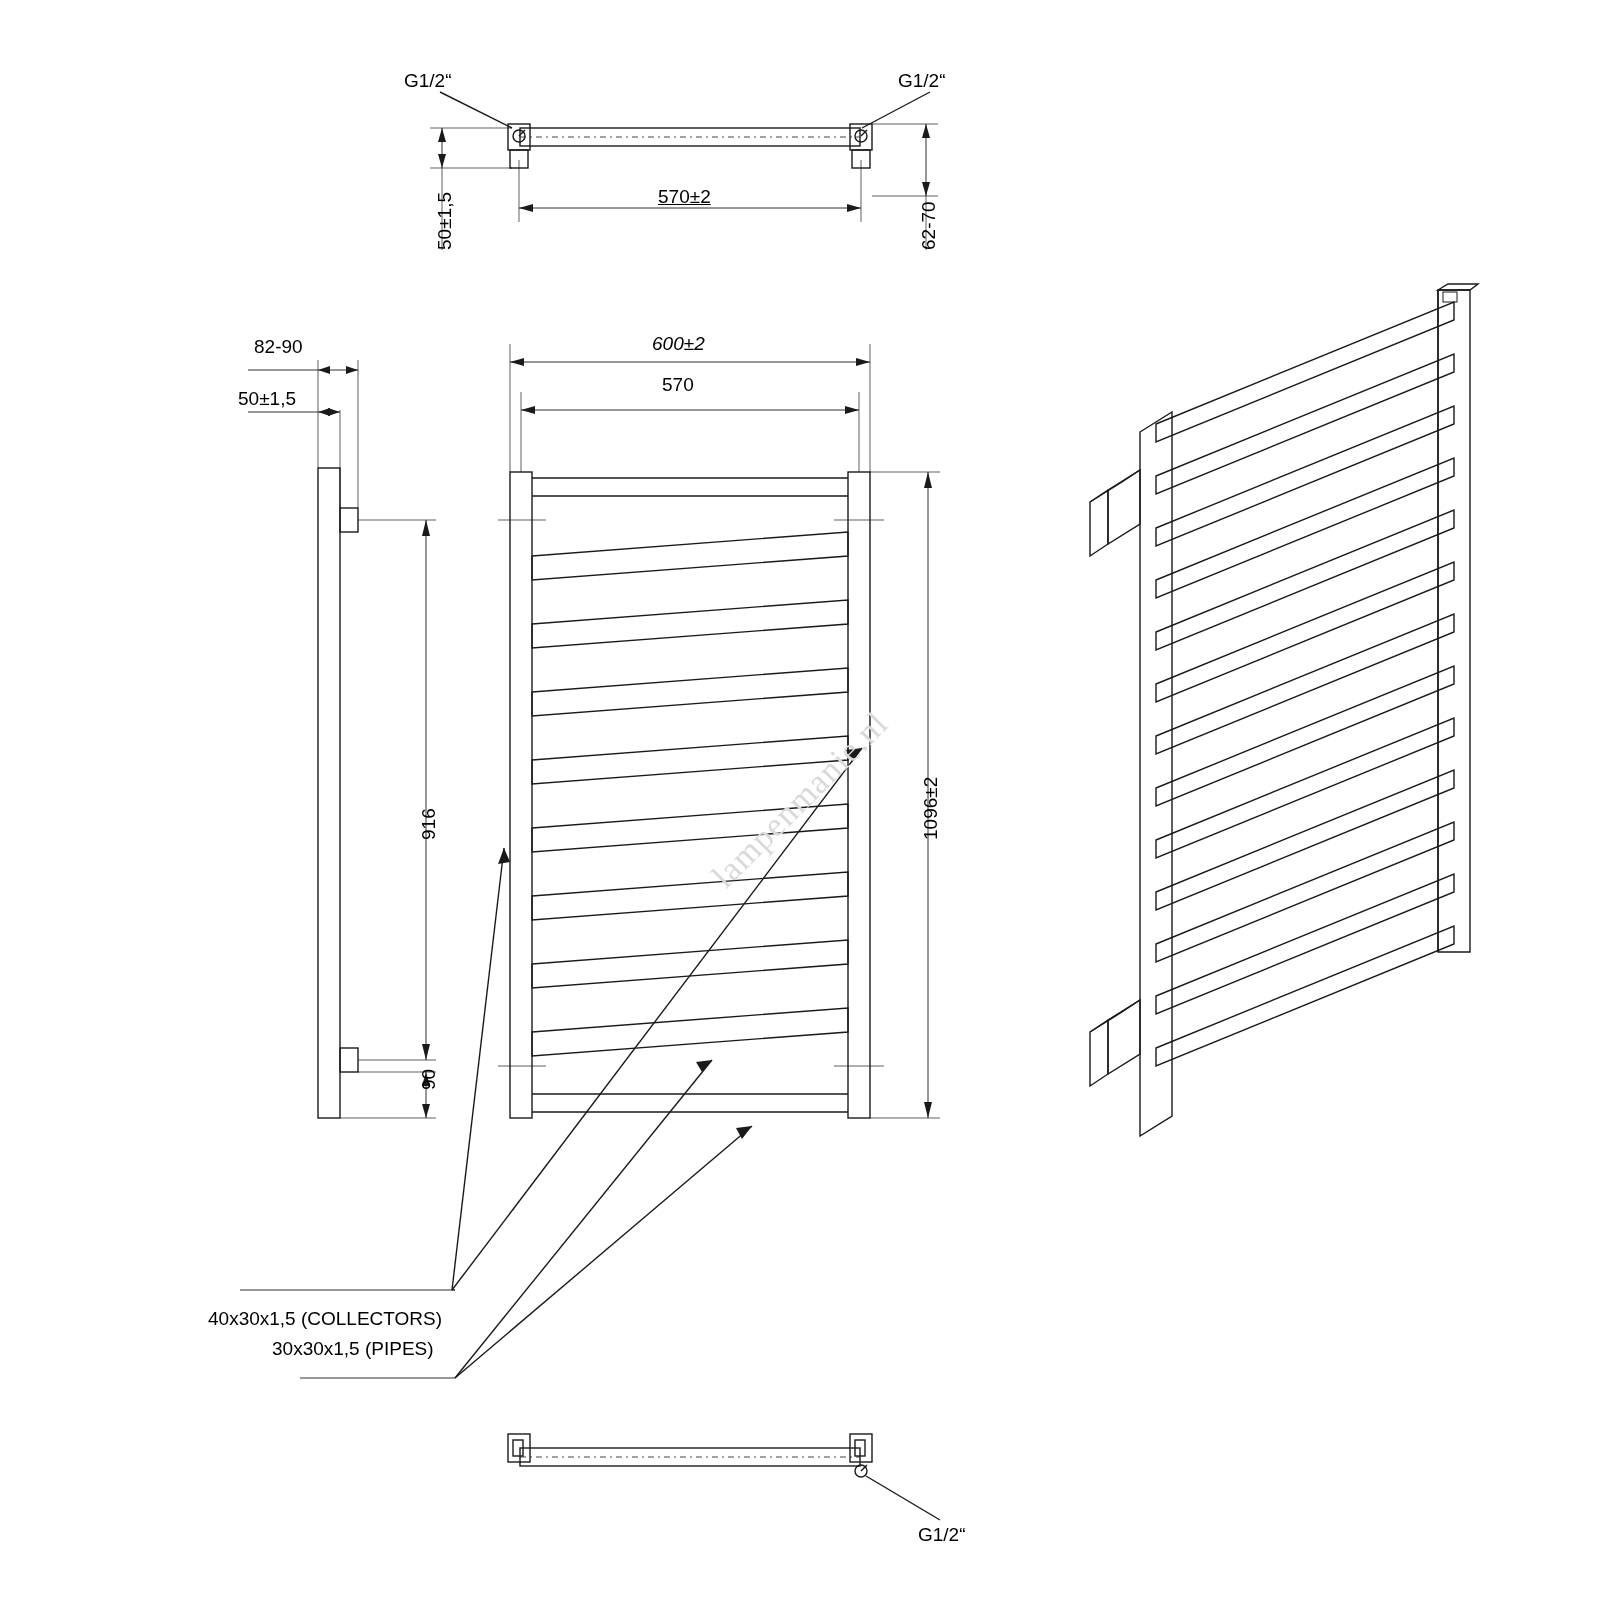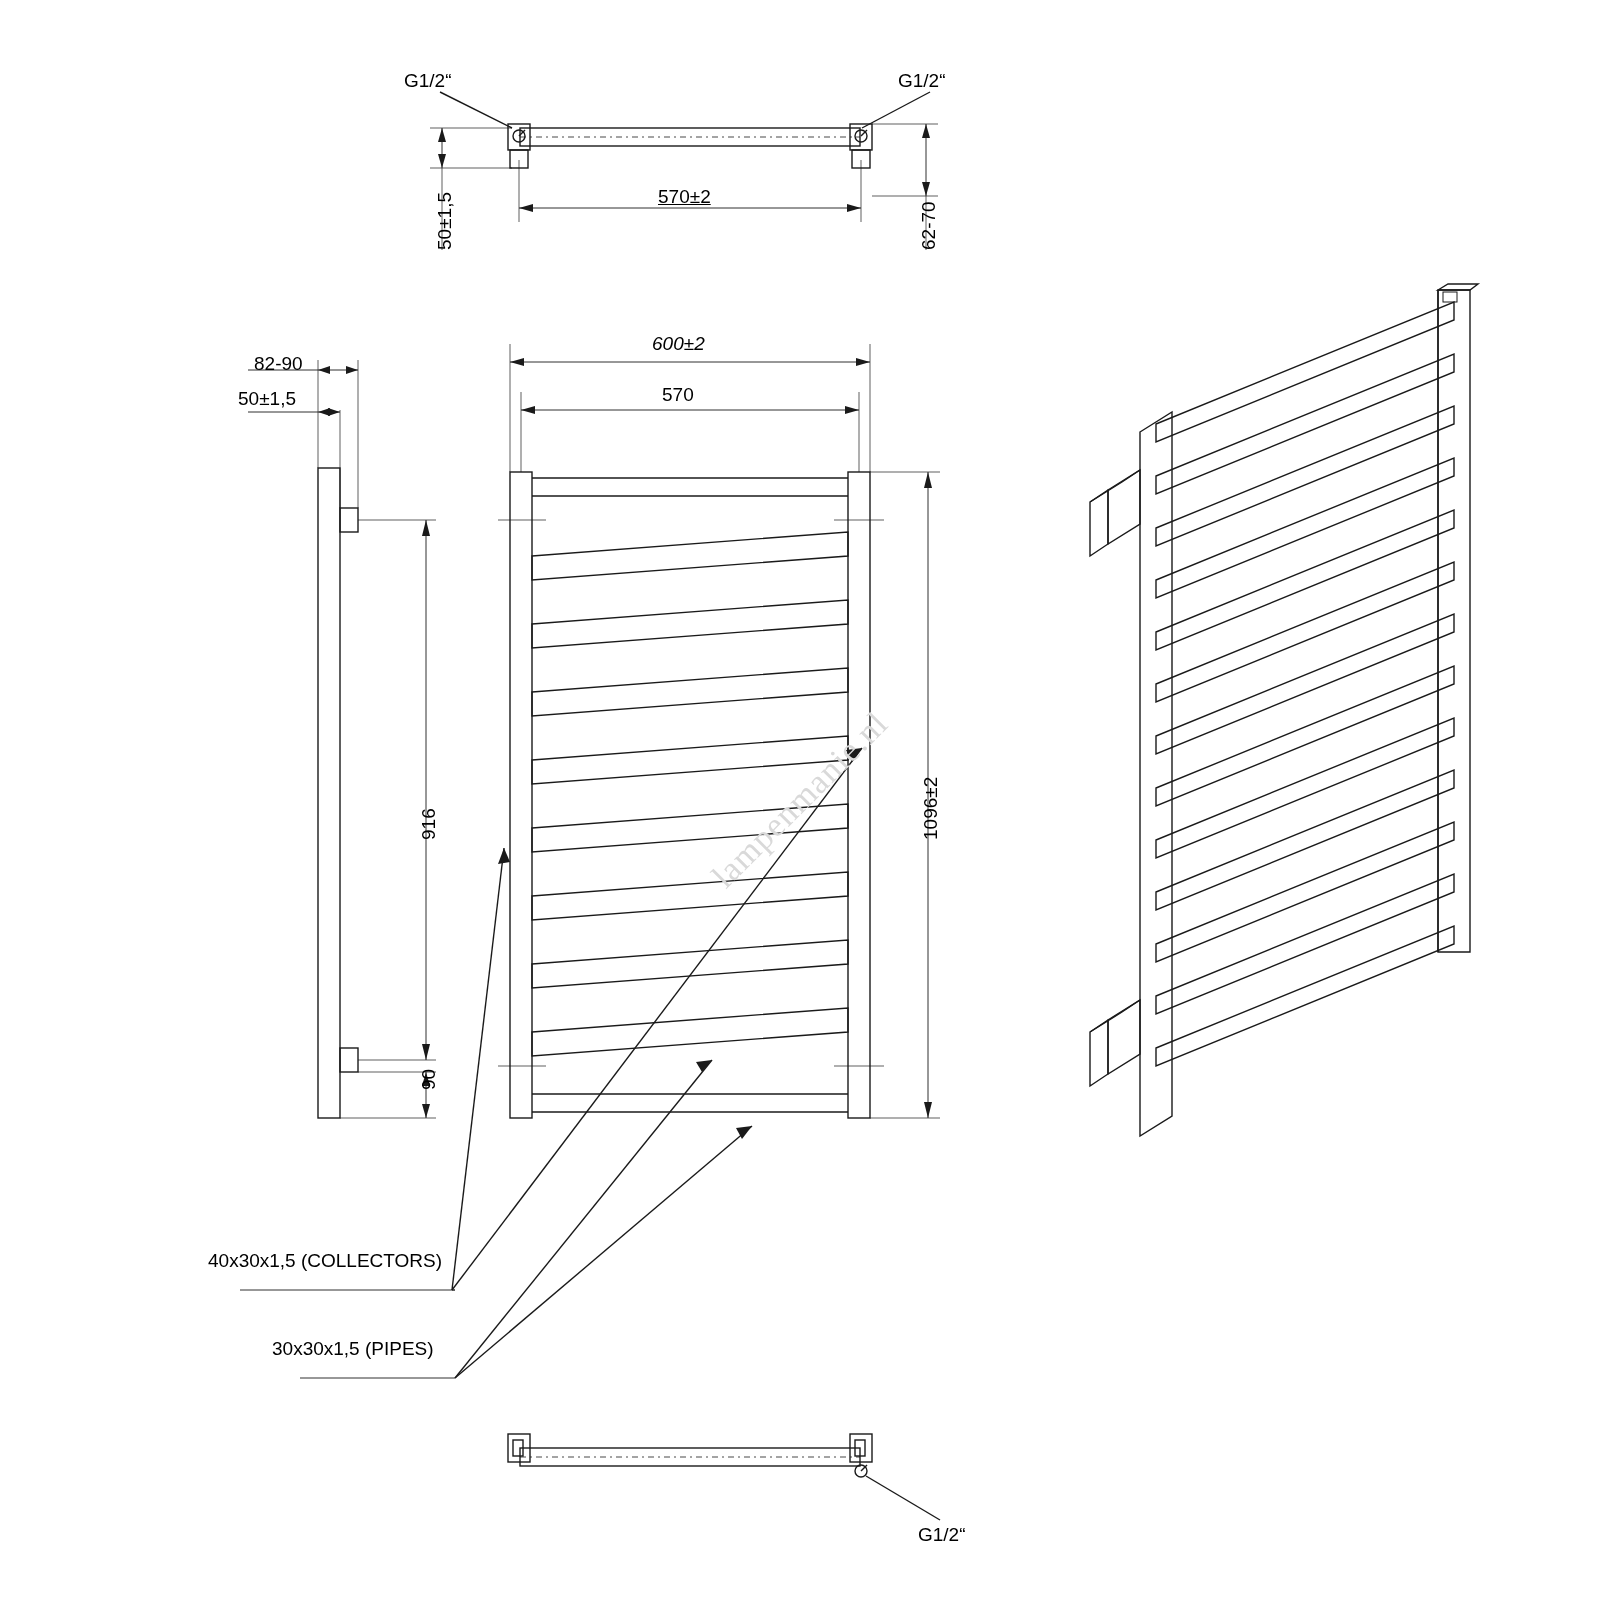--- a/index.html
+++ b/index.html
@@ -203,28 +203,28 @@
       </g>
     </g>
   </svg>
 
   <div class="lbl" style="left:404px;top:70px;">G1/2“</div>
   <div class="lbl" style="left:898px;top:70px;">G1/2“</div>
   <div class="lbl" style="left:658px;top:186px;text-decoration:underline;">570±2</div>
   <div class="lbl rot" style="left:434px;top:250px;">50±1,5</div>
   <div class="lbl rot" style="left:918px;top:250px;">62-70</div>
 
-  <div class="lbl" style="left:254px;top:353px;">82-90</div>
+  <div class="lbl" style="left:254px;top:336px;">82-90</div>
   <div class="lbl" style="left:238px;top:388px;">50±1,5</div>
   <div class="lbl rot" style="left:418px;top:840px;">916</div>
   <div class="lbl rot" style="left:418px;top:1090px;">90</div>
 
   <div class="lbl" style="left:652px;top:333px;font-style:italic;">600±2</div>
-  <div class="lbl" style="left:662px;top:384px;">570</div>
+  <div class="lbl" style="left:662px;top:374px;">570</div>
   <div class="lbl rot" style="left:920px;top:840px;">1096±2</div>
 
-  <div class="lbl" style="left:208px;top:1250px;">40x30x1,5 (COLLECTORS)</div>
+  <div class="lbl" style="left:208px;top:1308px;">40x30x1,5 (COLLECTORS)</div>
   <div class="lbl" style="left:272px;top:1338px;">30x30x1,5 (PIPES)</div>
 
   <div class="lbl" style="left:918px;top:1524px;">G1/2“</div>
 
   <div class="wm">lampenmanie.nl</div>
 </div>
 
 </body></html>

